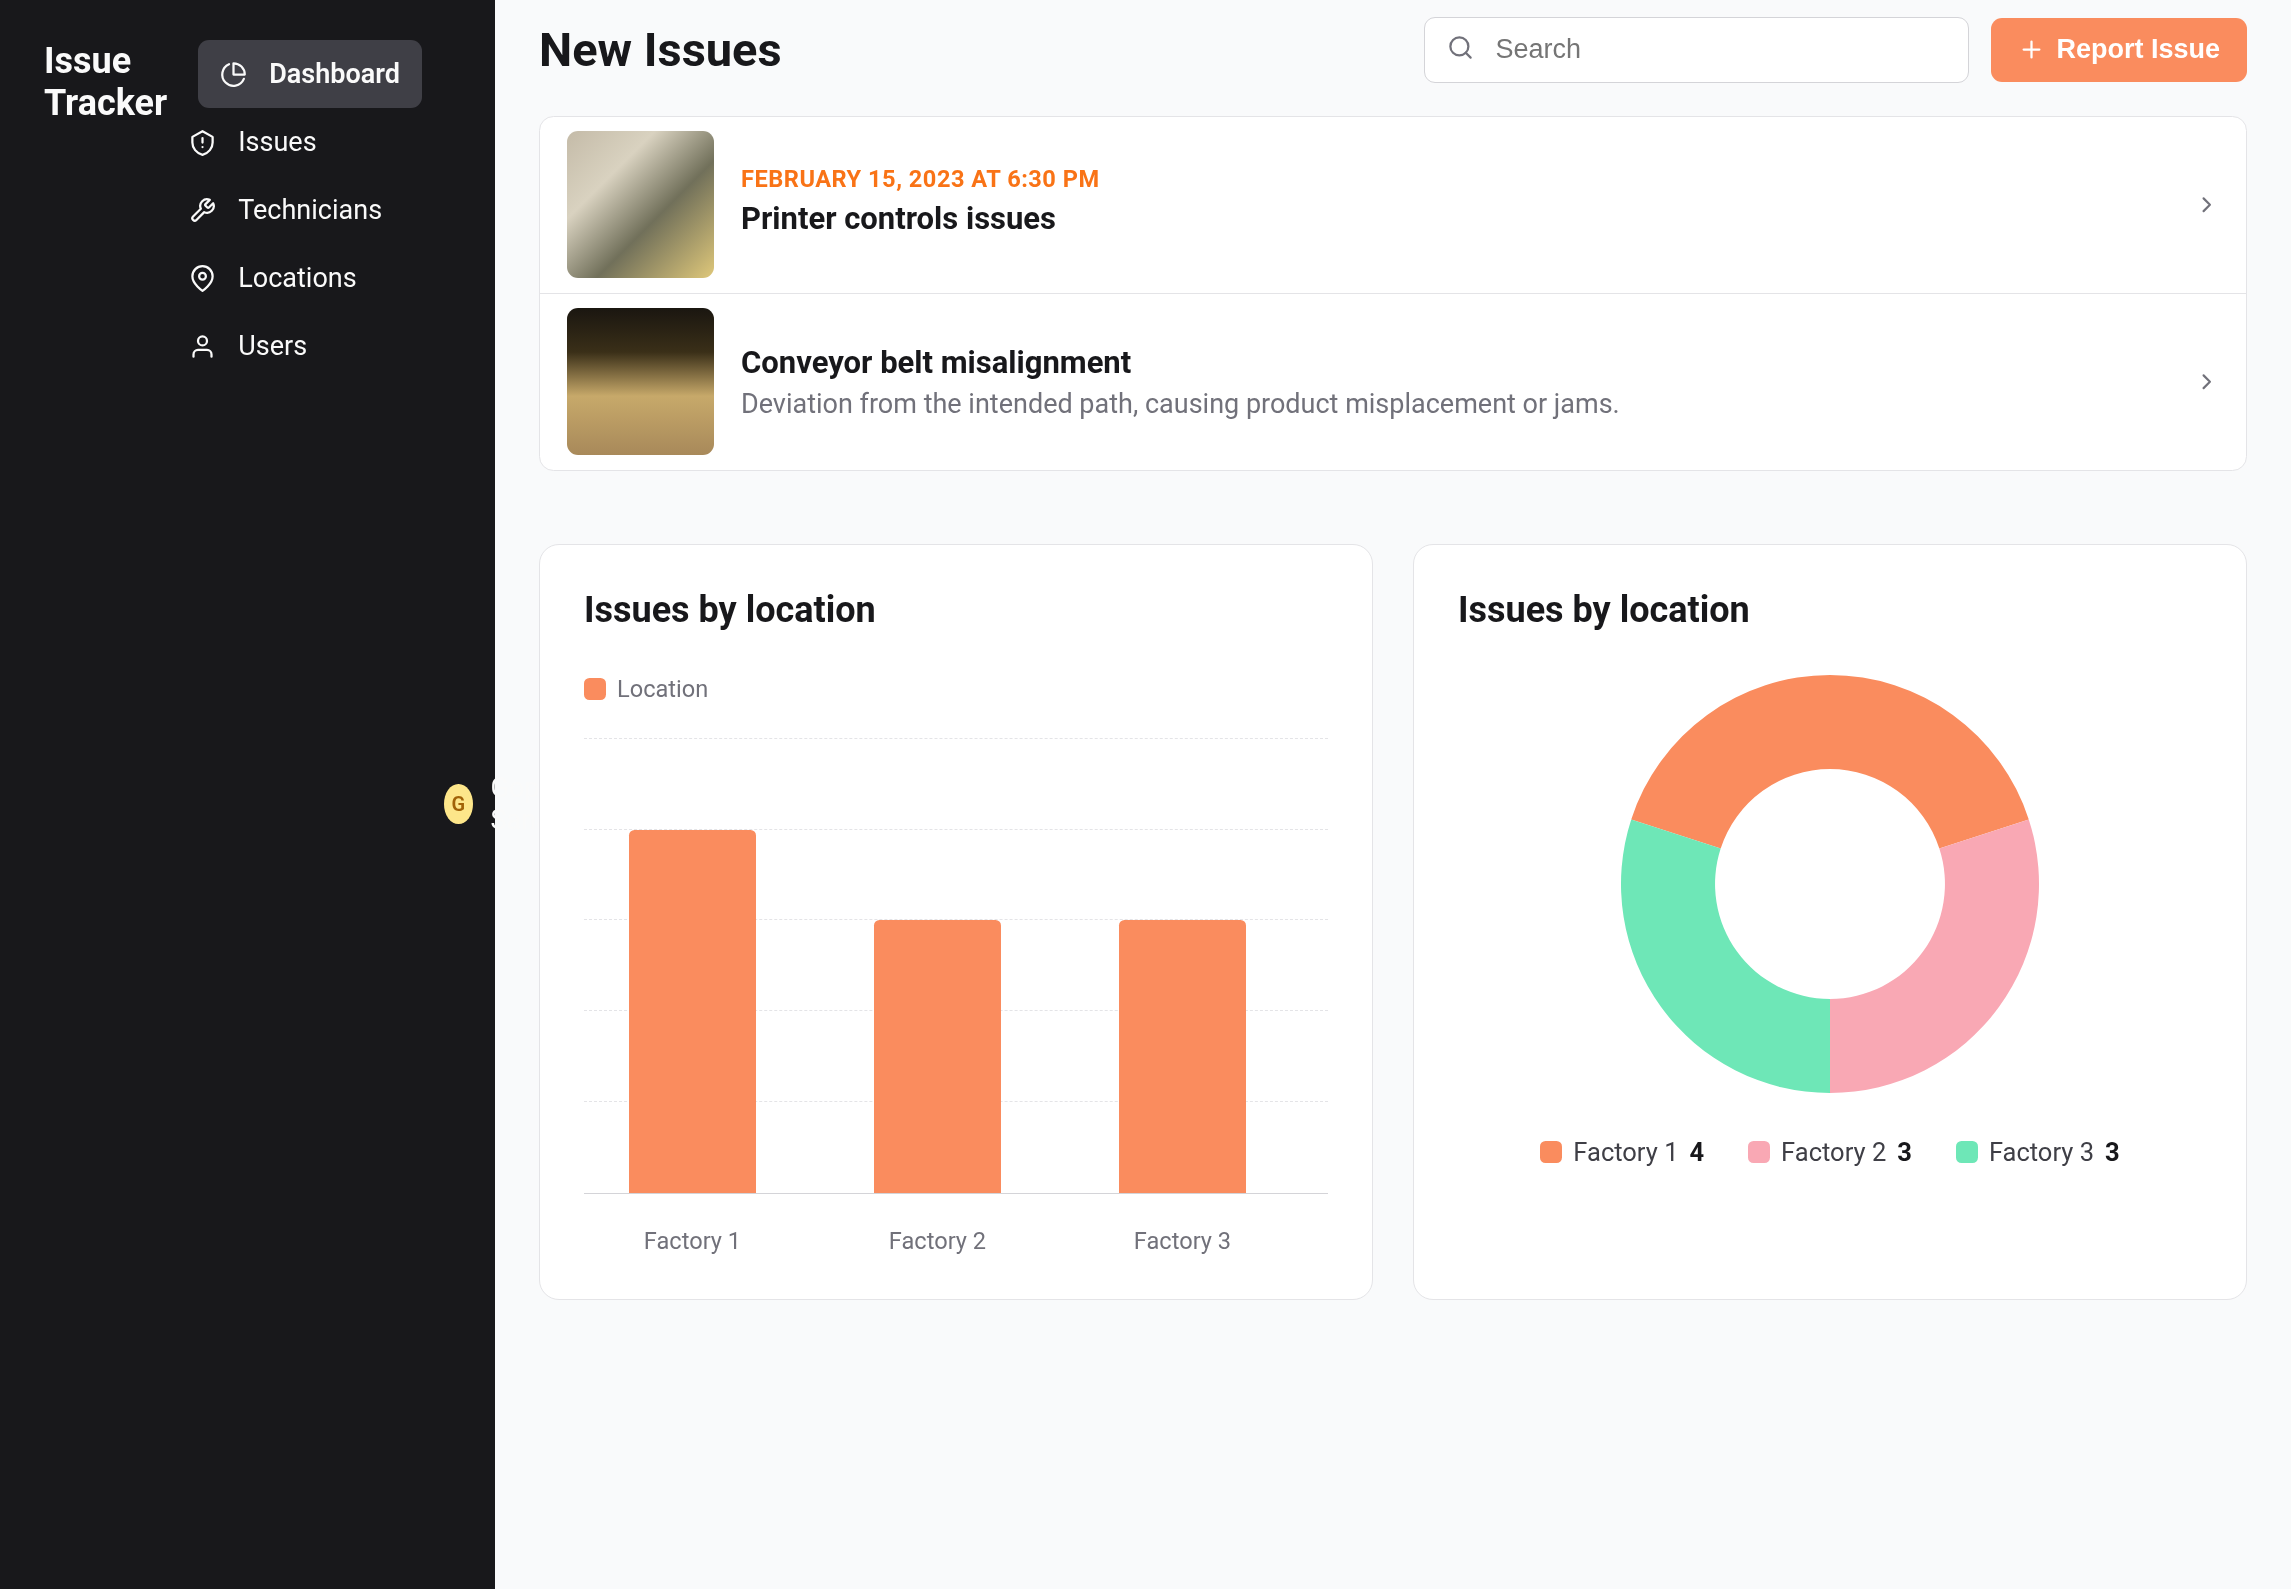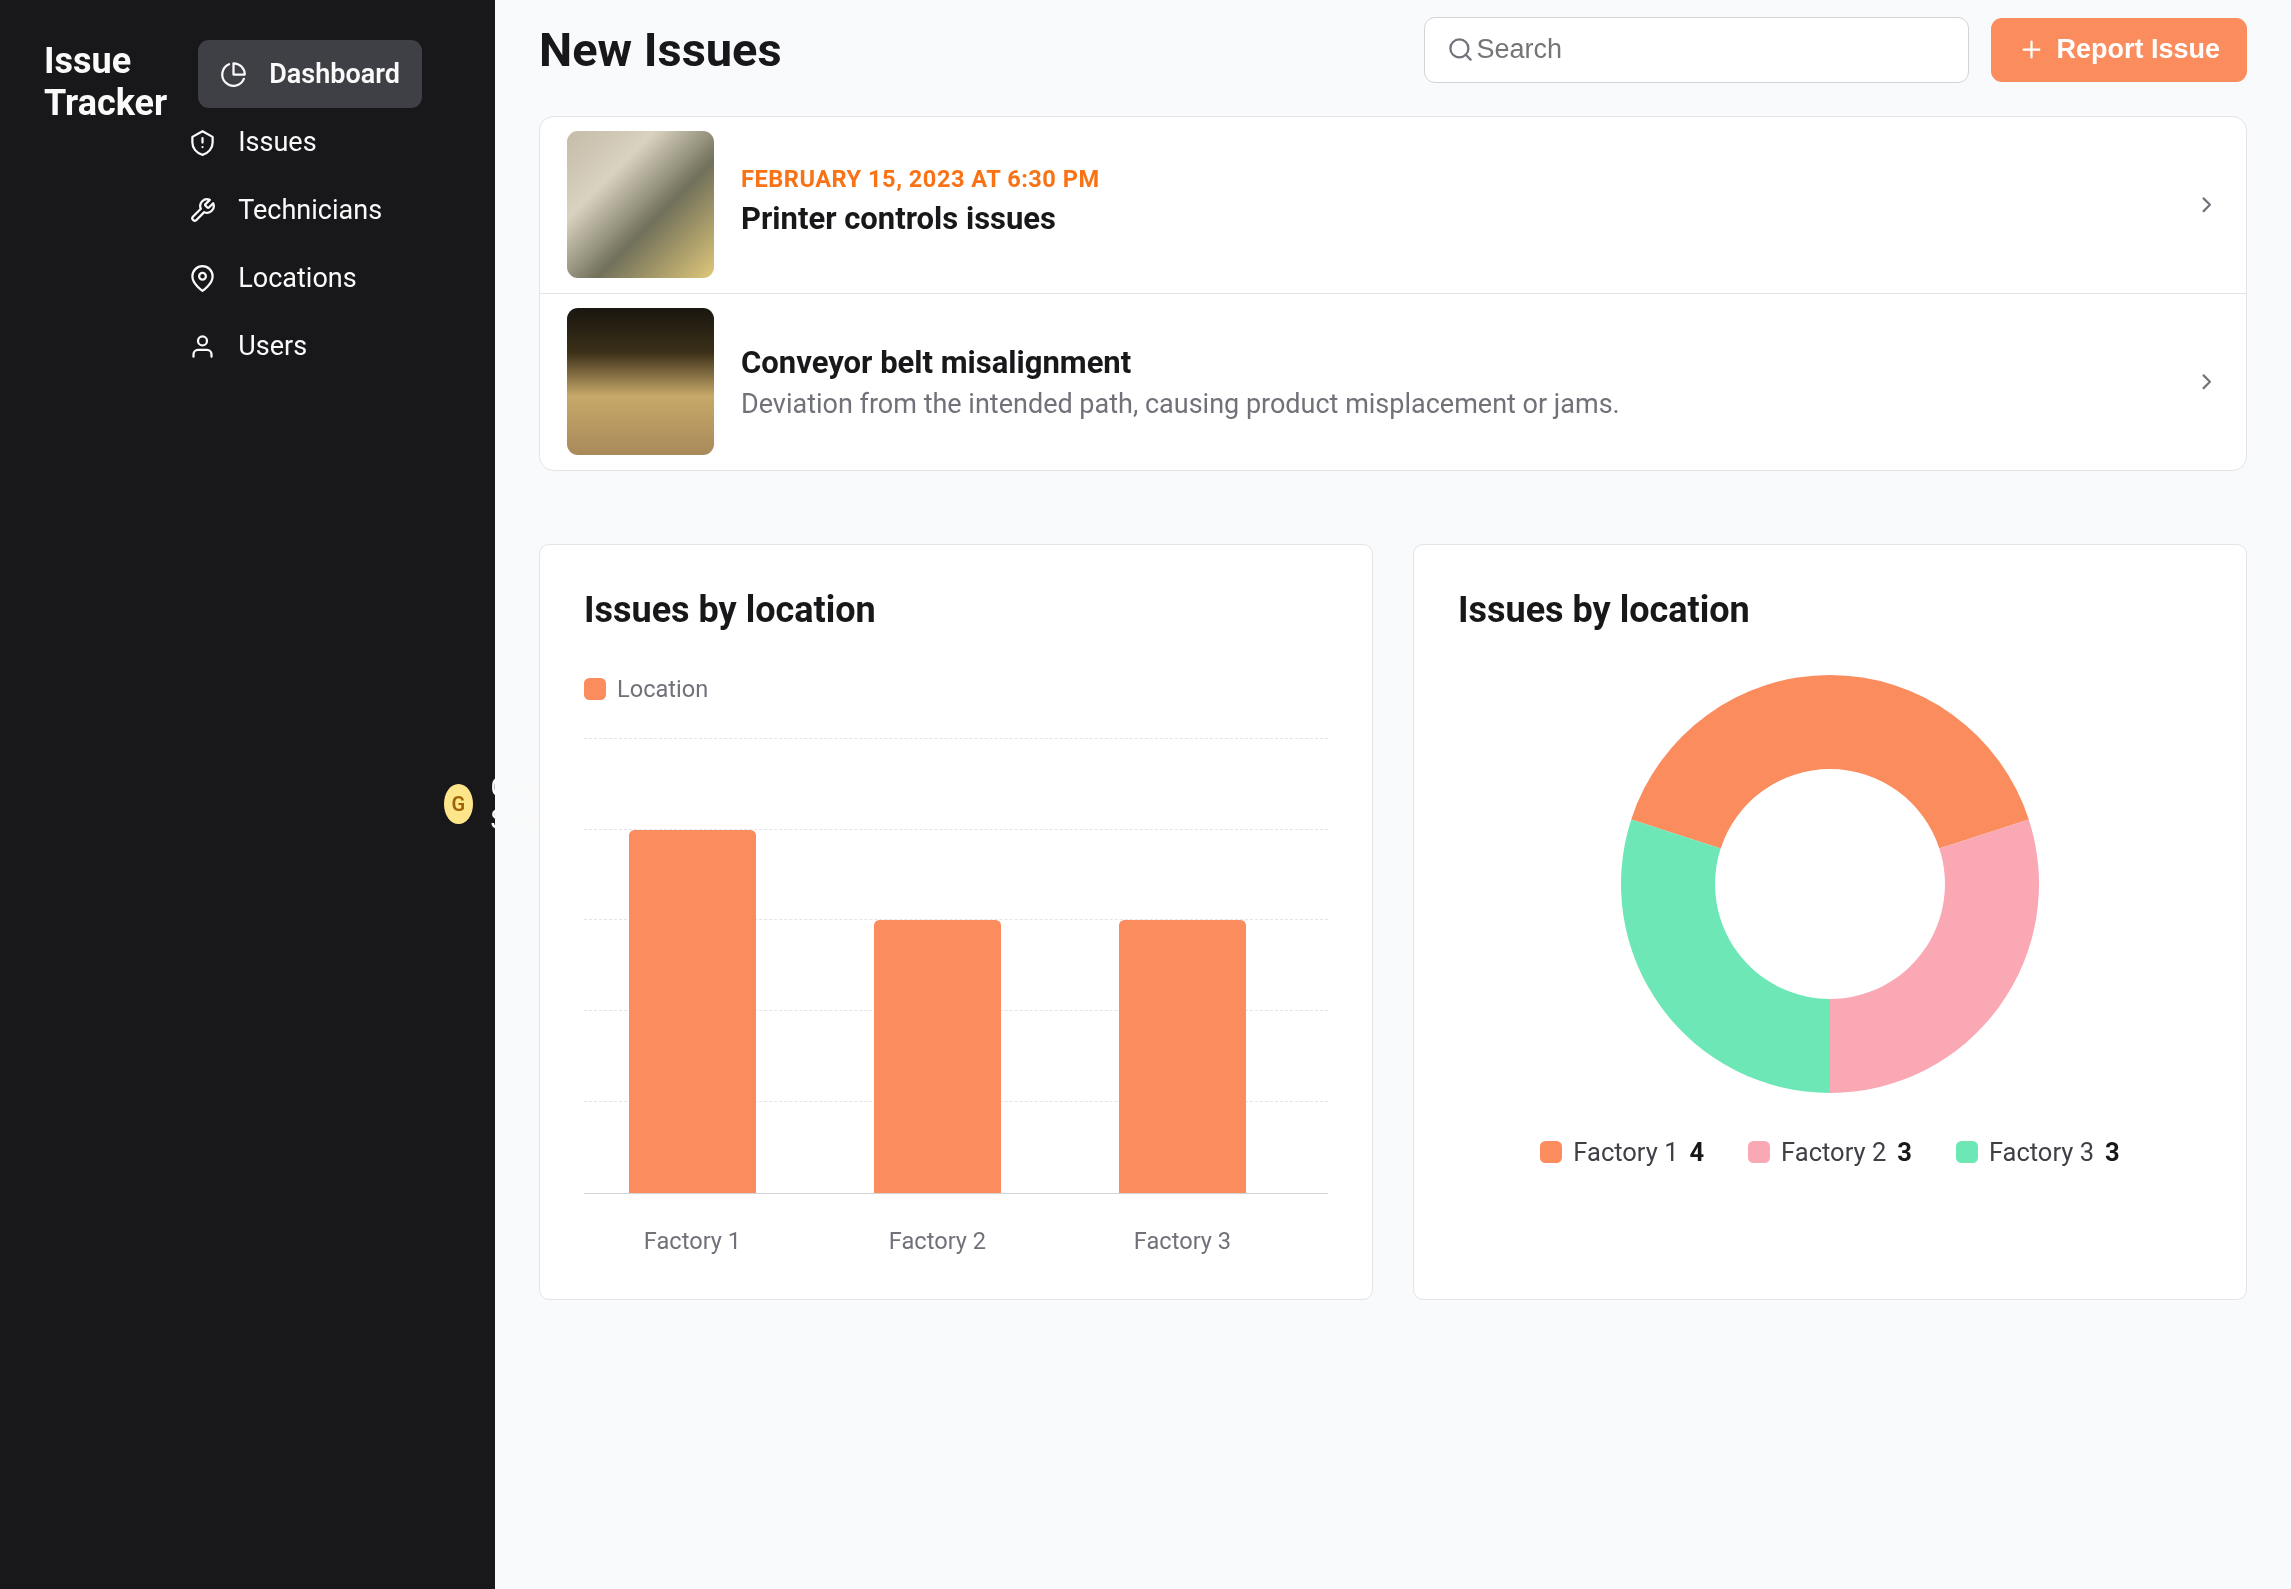--- a/index.html
+++ b/index.html
@@ -75,22 +75,21 @@
   margin-bottom: 33px;
 }
 .page-title {
   flex: 1;
   font-size: 47px;
   font-weight: 700;
   color: #18181b;
 }
 .search-box {
   display: flex;
-  align-items: center;
-  gap: 2px;
+  gap: 21px;
   border: 0.9px solid #d4d4d8;
   border-radius: 11px;
   padding: 16.4px 22px;
   background: #fff;
   width: 545px;
 }
 .search-box input {
   border: none;
   outline: none;
   font-size: 27px;
@@ -161,21 +160,21 @@
 .issue-arrow { color: #71717a; }
 
 
 .charts {
   display: grid;
   grid-template-columns: 1fr 1fr;
   gap: 40px;
 }
 .chart-card {
   border: 0.9px solid #e4e4e7;
-  border-radius: 10px;
+  border-radius: 20px;
   background: #fff;
   padding: 44px;
 }
 .chart-title {
   font-size: 36px;
   font-weight: 700;
   color: #18181b;
   margin-bottom: 44px;
 }
 

